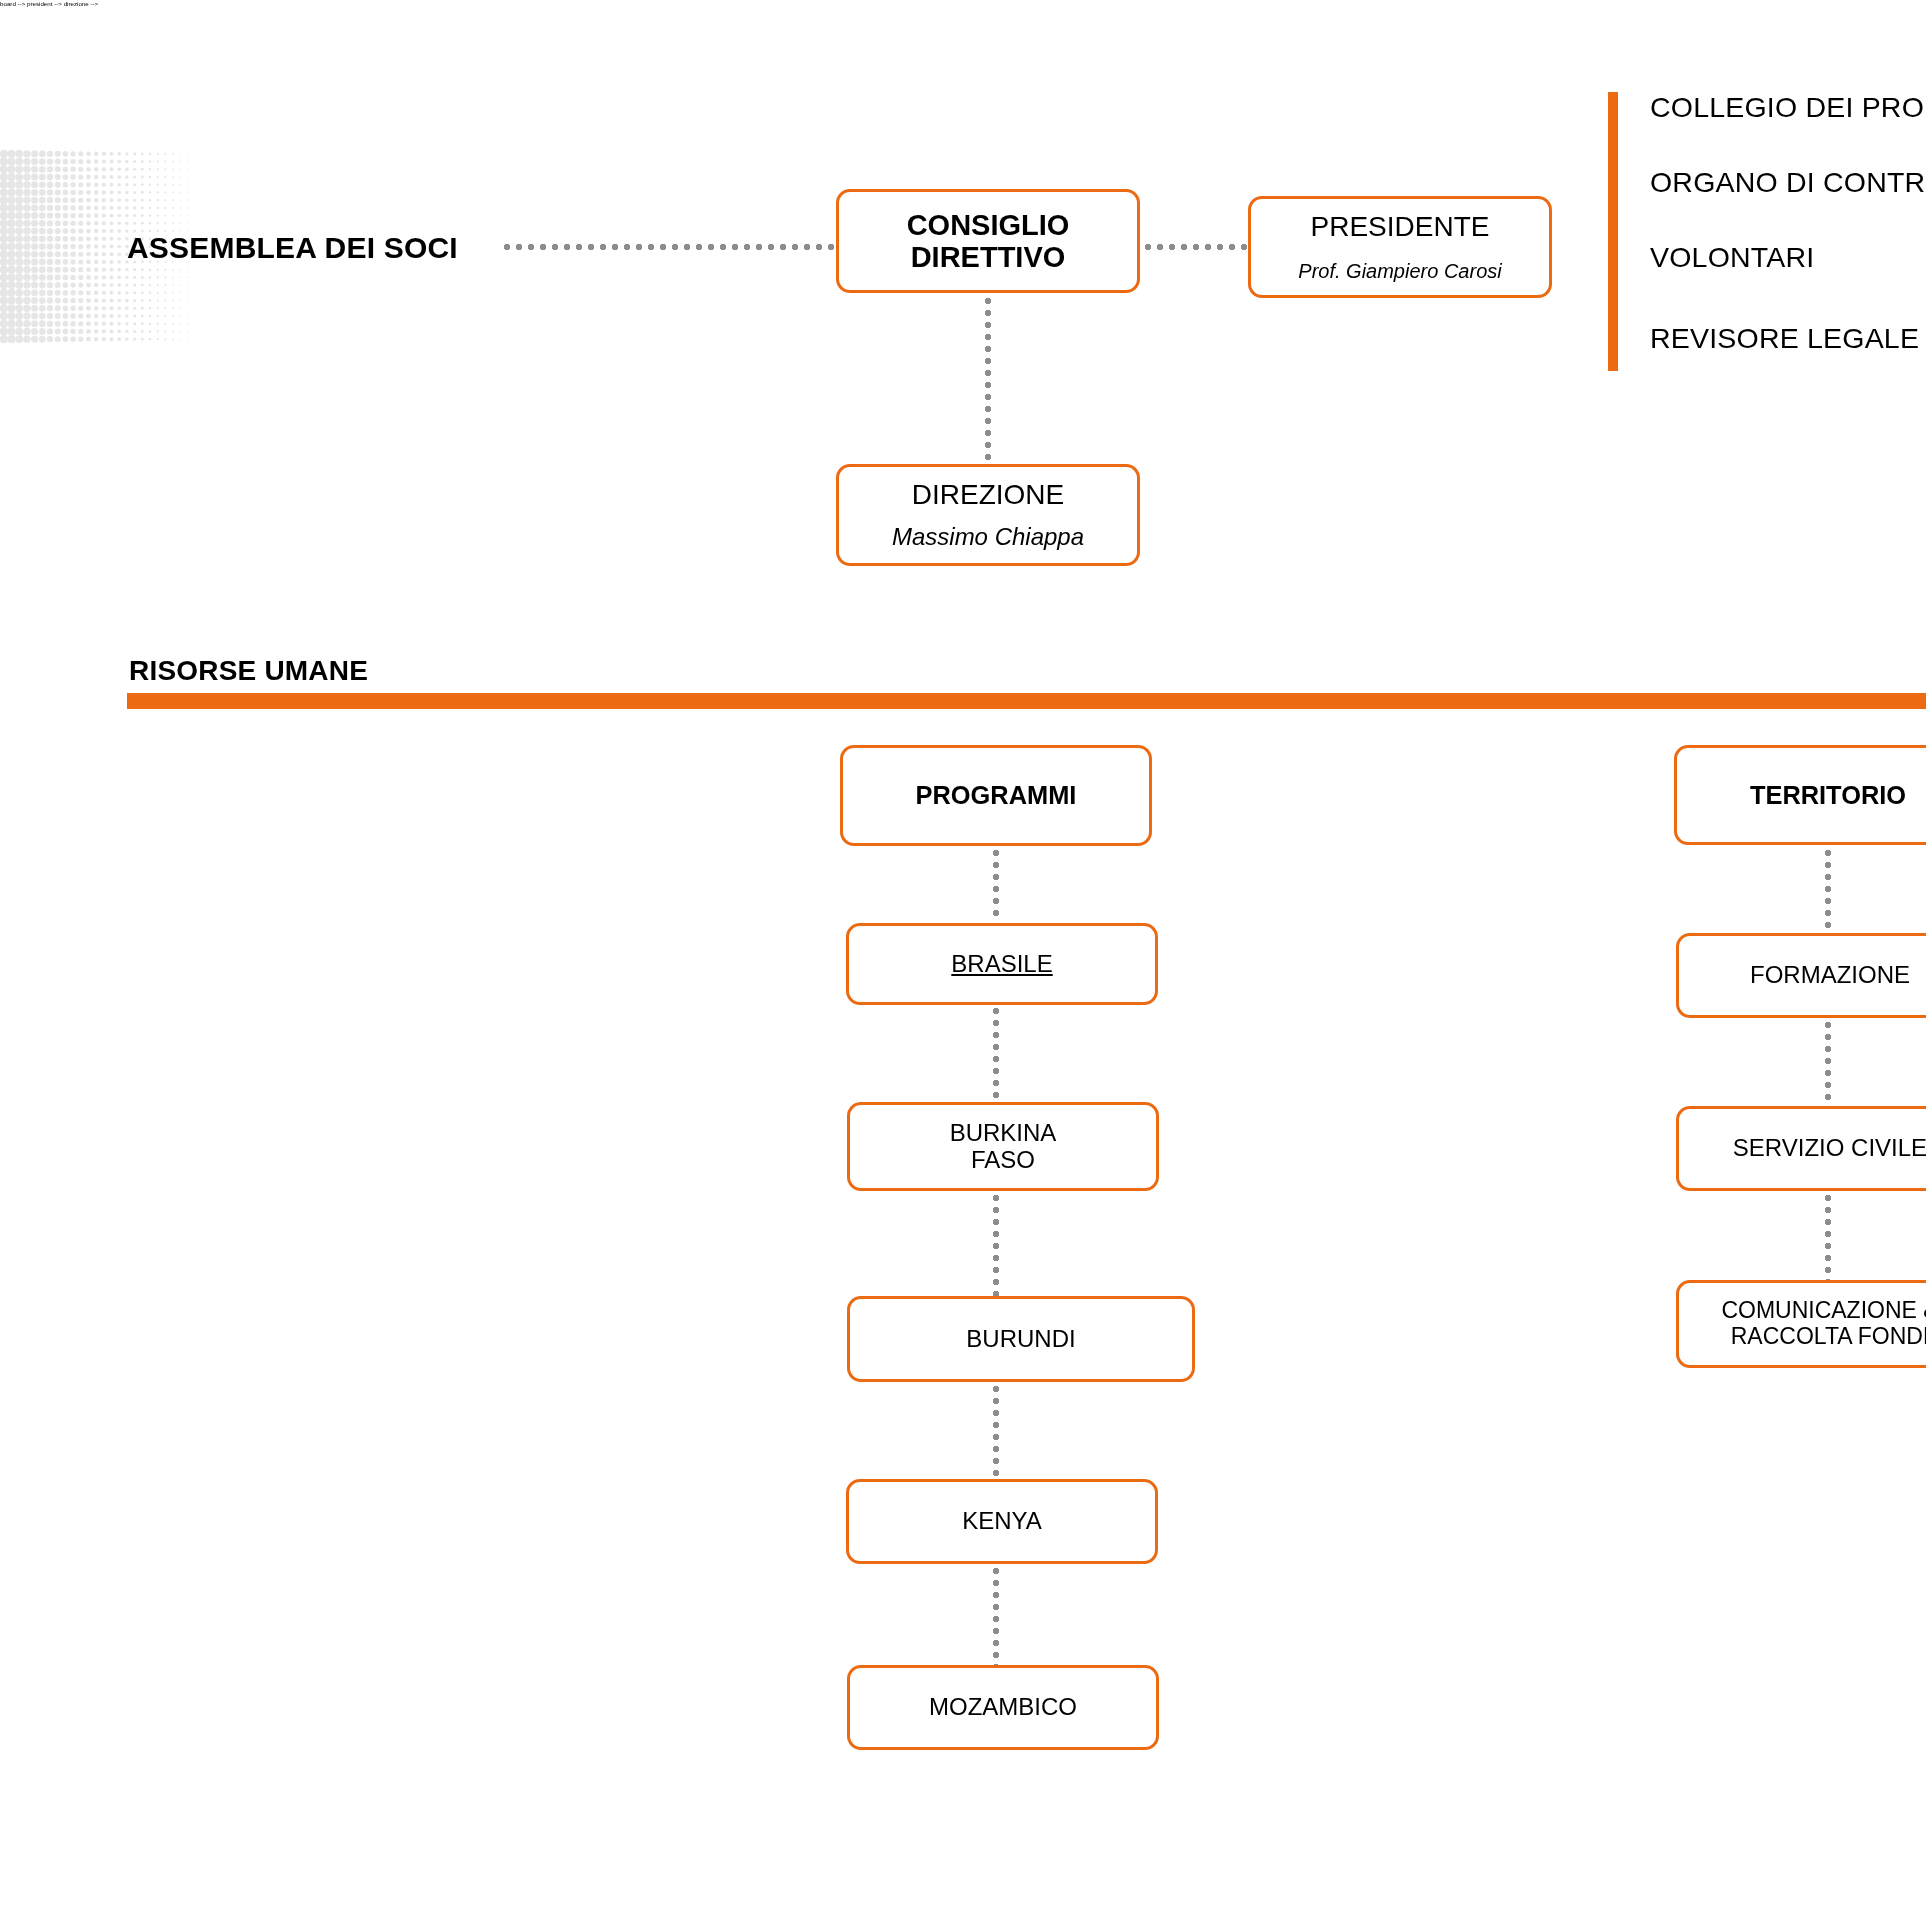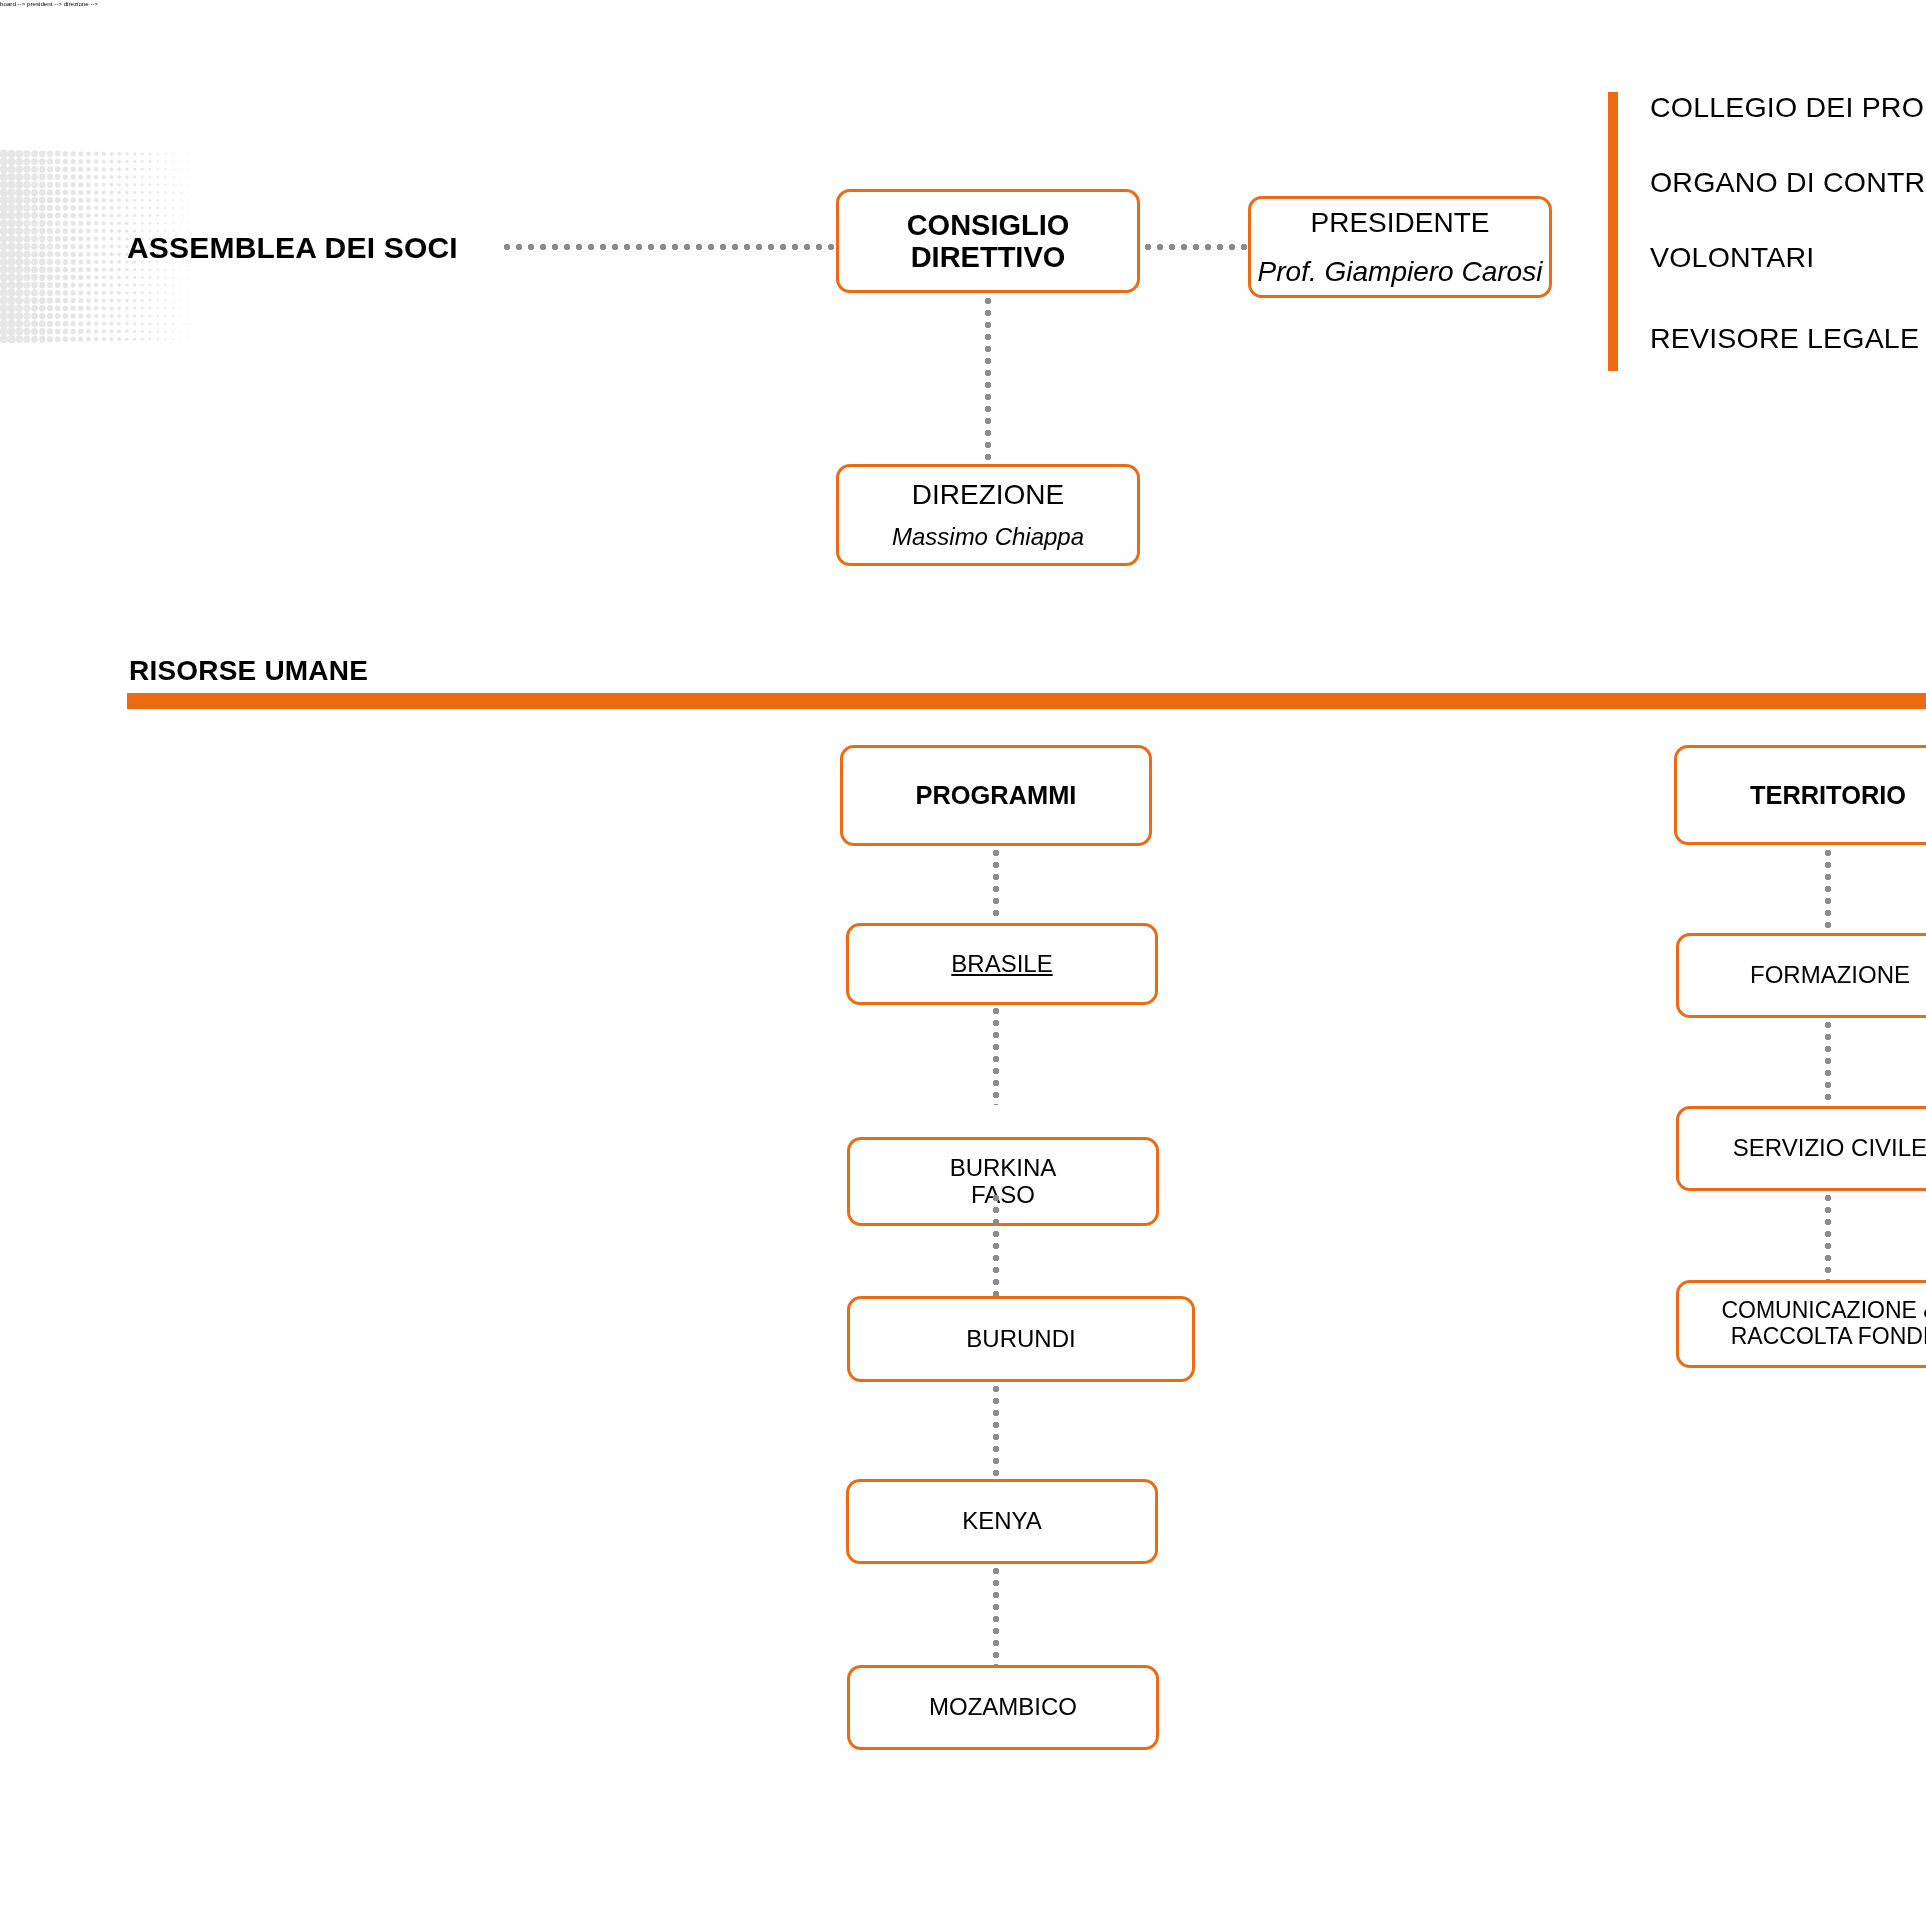--- a/index.html
+++ b/index.html
@@ -781,21 +781,21 @@
     <span class="ttl">CONSIGLIO</span>
     <span class="ttl">DIRETTIVO</span>
   </div>
 
    president --&gt;
   <div class="dots-h" style="left:1142px; top:244px; width:108px;"></div>
 
   
   <div class="node normal" style="left:1248px; top:196px; width:304px; height:102px; font-size:28px;">
     <span class="ttl">PRESIDENTE</span>
-    <span class="sub" style="font-size:28px; margin-top:18px;">Prof. Giampiero Carosi</span>
+    <span class="sub" style="font-size:20px; margin-top:18px;">Prof. Giampiero Carosi</span>
   </div>
 
    direzione --&gt;
   <div class="dots-v" style="left:985px; top:295px; height:169px;"></div>
 
   
   <div class="node normal" style="left:836px; top:464px; width:304px; height:102px; font-size:28px;gap:11px;">
     <span class="ttl">DIREZIONE</span>
     <span class="sub" style="font-size:24px; margin-top:2.3px;">Massimo Chiappa</span>
   </div>
@@ -823,21 +823,21 @@
   </div>
 
   <div class="dots-v" style="left:993px; top:847px; height:73px;"></div>
 
   <div class="node normal" style="left:846px; top:923px; width:312px; height:82px; font-size:24px;text-decoration:underline;">
     <span class="ttl">BRASILE</span>
   </div>
 
   <div class="dots-v" style="left:993px; top:1005px; height:100px;"></div>
 
-  <div class="node normal" style="left:847px; top:1102px; width:312px; height:89px; font-size:24px;margin-top:35px;">
+  <div class="node normal" style="left:847px; top:1102px; width:312px; height:89px; font-size:24px;">
     <span class="ttl">BURKINA</span>
     <span class="ttl">FASO</span>
   </div>
 
   <div class="dots-v" style="left:993px; top:1192px; height:106px;"></div>
 
   <div class="node normal" style="left:847px; top:1296px; width:348px; height:86px; font-size:24px;">
     <span class="ttl">BURUNDI</span>
   </div>
 

